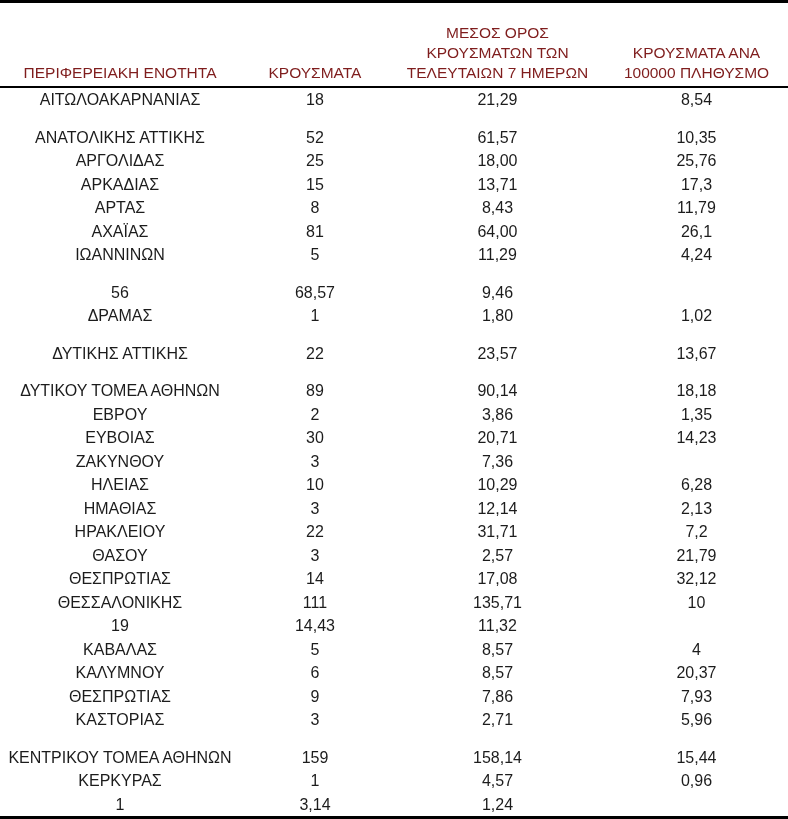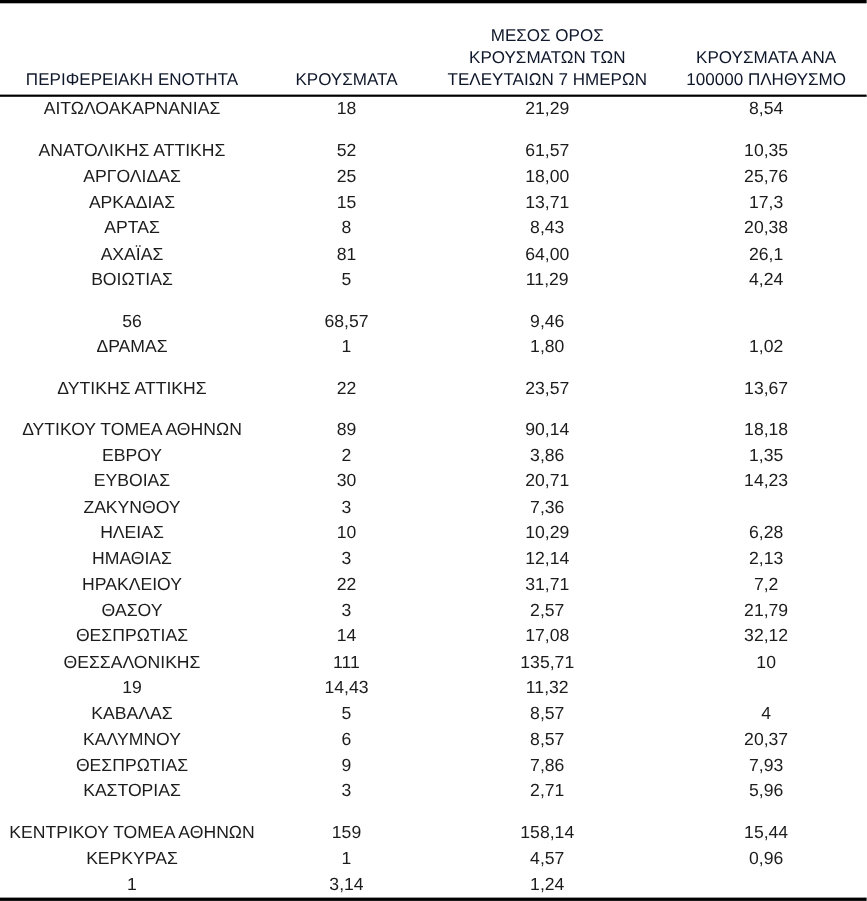--- a/index.html
+++ b/index.html
@@ -21,21 +21,21 @@
     border-bottom: 2px solid #000;
     display: grid;
     grid-template-columns: 240px 150px 215px 183px;
     align-items: end;
   }
   .hcell {
     text-align: center;
     font-size: 15.5px;
     line-height: 20px;
     padding-bottom: 3px;
-    color: #0f172a;
+    color: #7f1d1d;
     white-space: nowrap;
   }
   .hcell span { display: block; }
   .tbody { flex: 1; display: flex; flex-direction: column; border-radius: 26px; }
   .row {
     height: 23.5px;
     display: grid;
     grid-template-columns: 240px 150px 215px 183px;
     align-items: center;
   }
@@ -92,30 +92,30 @@
       <div class="row">
         <div class="cell">ΑΡΚΑΔΙΑΣ</div>
         <div class="cell">15</div>
         <div class="cell">13,71</div>
         <div class="cell">17,3</div>
       </div>
       <div class="row">
         <div class="cell">ΑΡΤΑΣ</div>
         <div class="cell">8</div>
         <div class="cell">8,43</div>
-        <div class="cell">20,38</div>
+        <div class="cell">11,79</div>
       </div>
       <div class="row">
         <div class="cell">ΑΧΑΪΑΣ</div>
         <div class="cell">81</div>
         <div class="cell">64,00</div>
         <div class="cell">26,1</div>
       </div>
       <div class="row">
-        <div class="cell">ΒΟΙΩΤΙΑΣ</div>
+        <div class="cell">ΙΩΑΝΝΙΝΩΝ</div>
         <div class="cell">5</div>
         <div class="cell">11,29</div>
         <div class="cell">4,24</div>
       </div>
       <div class="spacer"></div>
       <div class="row">
         <div class="cell">56</div>
         <div class="cell">68,57</div>
         <div class="cell">9,46</div>
       </div>

